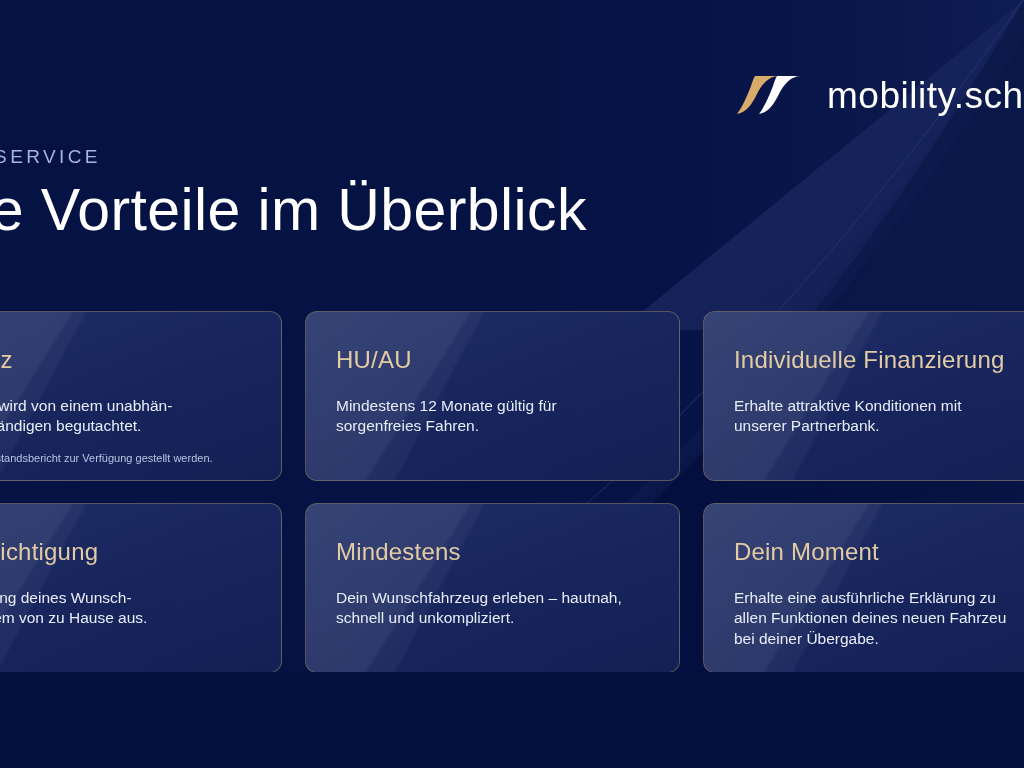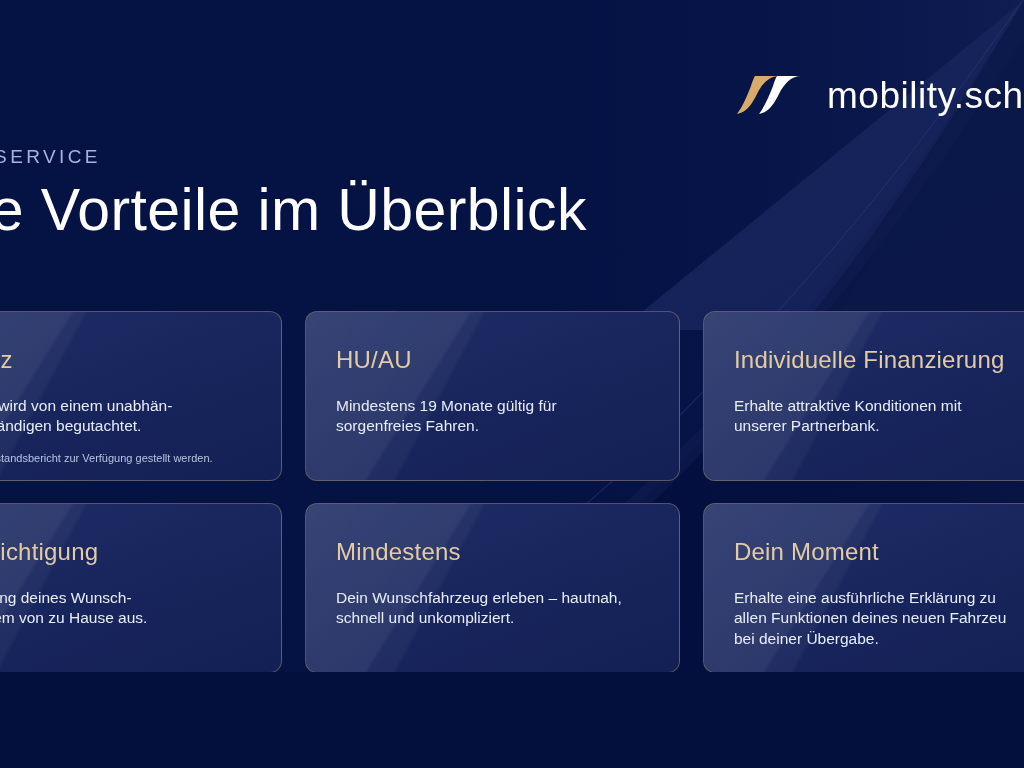--- a/index.html
+++ b/index.html
@@ -164,21 +164,21 @@
 
     <div class="card">
       <div class="card-title">parenz</div>
       <div class="card-body">ahrzeug wird von einem unabhän-
 achverständigen begutachtet.</div>
       <div class="card-note">kann ein Zustandsbericht zur Verfügung gestellt werden.</div>
     </div>
 
     <div class="card">
       <div class="card-title">HU/AU</div>
-      <div class="card-body">Mindestens 19 Monate gültig für
+      <div class="card-body">Mindestens 12 Monate gültig für
 sorgenfreies Fahren.</div>
       <div class="card-note"></div>
     </div>
 
     <div class="card">
       <div class="card-title">Individuelle Finanzierung</div>
       <div class="card-body">Erhalte attraktive Konditionen mit
 unserer Partnerbank.</div>
       <div class="card-note"></div>
     </div>

